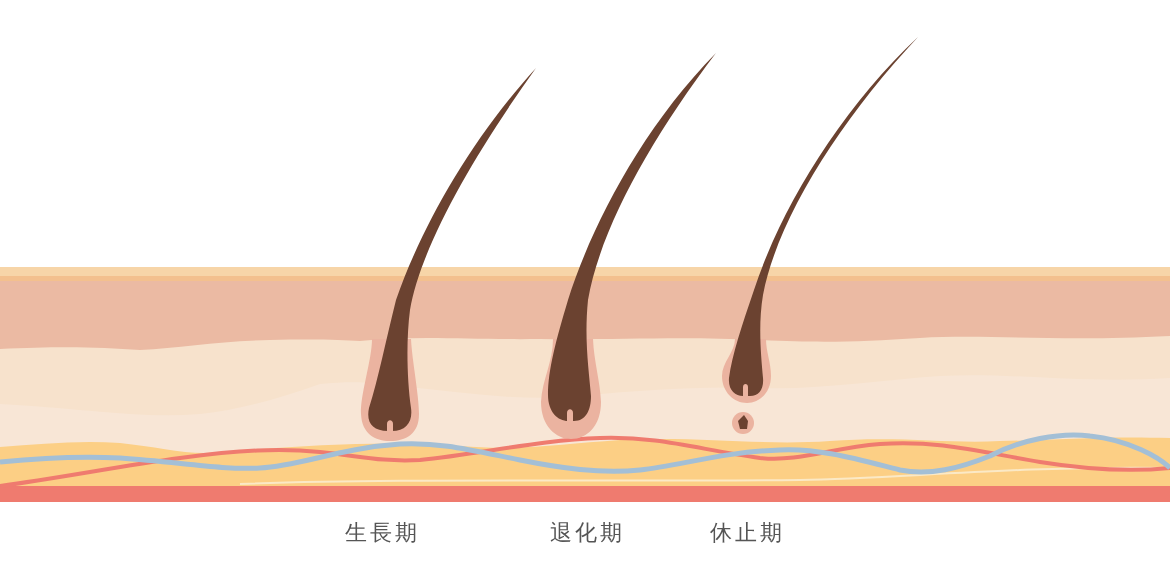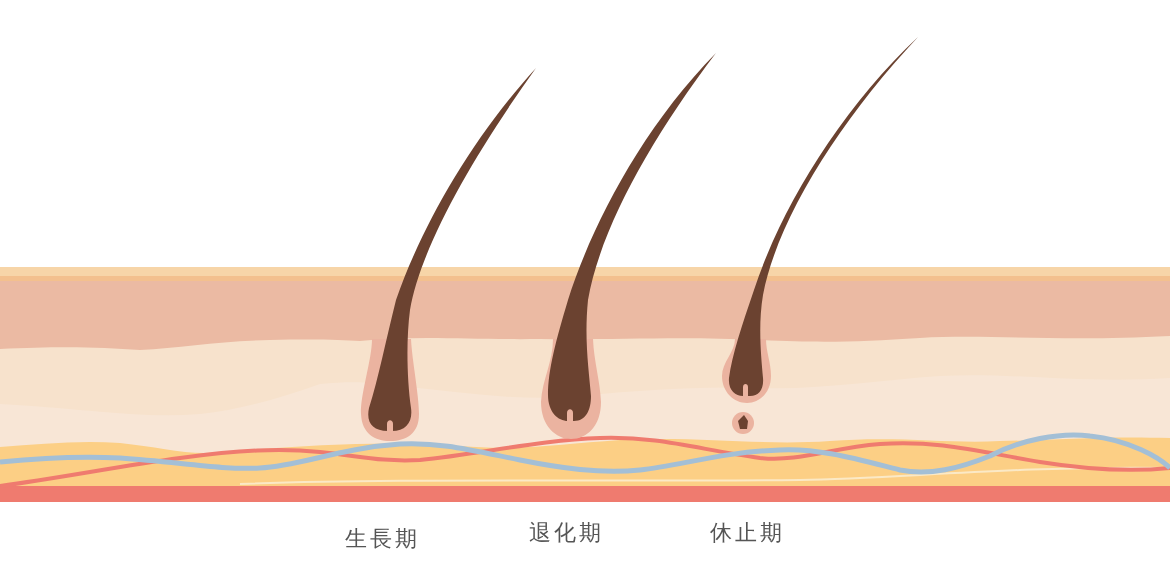--- a/index.html
+++ b/index.html
@@ -44,15 +44,15 @@
 
   <g>
     <path fill="#ebb3a0" d="M735,339 C735,352 722,362 722,376 C722,392 734,403 747,403 C760,403 771,392 771,376 C771,362 766,352 766,339 Z"></path>
     <path fill="#6b4230" d="M918,37 C840,110 780,210 754,290 C742,325 732,355 729,378 C728,390 735,396 743,396 L750,396 C759,396 764,389 763,378 C761,355 758,325 763,295 C777,220 840,120 918,37 Z"></path>
     <path fill="#ebb3a0" d="M743,396 L743,387 C743,383 748,383 748,387 L748,396 Z"></path>
     <circle cx="743" cy="423" r="11" fill="#ebb3a0"></circle>
     <path fill="#6b4230" d="M738,421 L744,415 L748,421 L747,429 L740,429 Z"></path>
   </g>
 </svg>
 
-<div class="label" style="left:345px;margin-top:6px;">生長期</div>
-<div class="label" style="left:529px;">退化期</div>
+<div class="label" style="left:345px;">生長期</div>
+<div class="label" style="left:550px;">退化期</div>
 <div class="label" style="left:710px;">休止期</div>
 
 </body></html>

